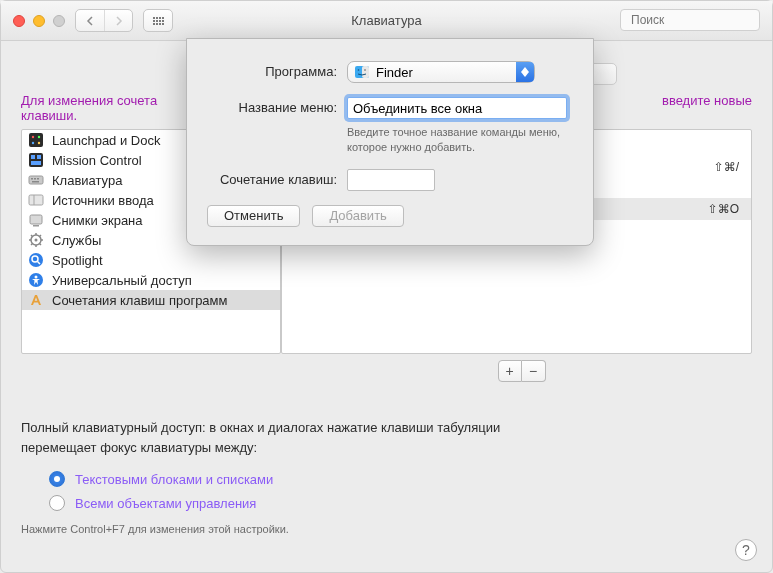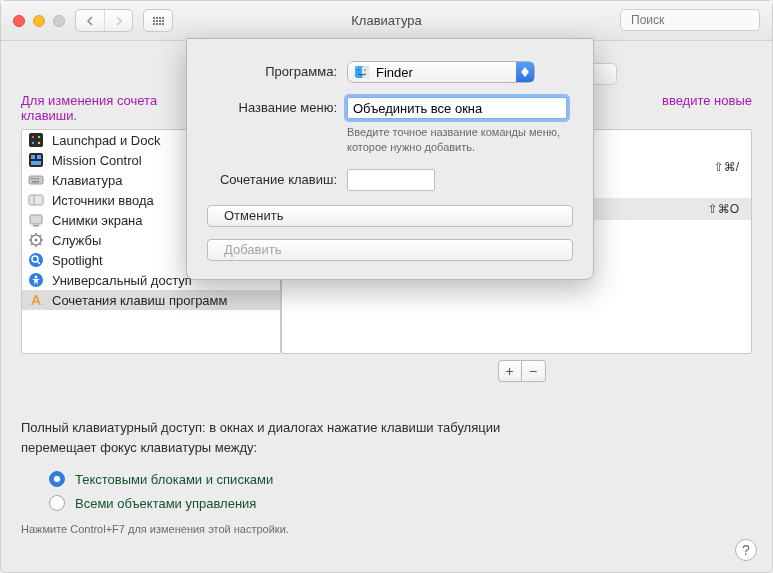--- a/index.html
+++ b/index.html
@@ -35,41 +35,41 @@
   .sidebar-item .ico { width:16px; height:16px; display:flex; align-items:center; justify-content:center; flex:none; }
   .row-strip { position:absolute; left:0; right:0; height:22px; display:flex; align-items:center; justify-content:flex-end; padding:0 12px; font-size:12px; color:#333; }
   .row-strip.r1 { top:26px; }
   .row-strip.r2 { top:68px; background:#e8e8e8; }
   .plusminus { margin-top:6px; display:flex; }
   .pm-btn { width:24px; height:22px; border:1px solid #b8b8b8; background:linear-gradient(#fefefe,#f0f0f0); display:flex; align-items:center; justify-content:center; font-size:14px; color:#555; }
   .pm-btn:first-child { border-top-left-radius:4px; border-bottom-left-radius:4px; }
   .pm-btn:last-child { border-left:none; border-top-right-radius:4px; border-bottom-right-radius:4px; }
   .bottom-text { font-size:13px; color:#2d2d2d; margin-top:36px; line-height:1.5; }
   .radios { margin-top:10px; }
-  .radio-row { display:flex; align-items:center; gap:10px; font-size:13px; color:#14532d; height:24px; padding-left:28px; }
+  .radio-row { display:flex; align-items:center; gap:10px; font-size:13px; color:#8b5cf6; height:24px; padding-left:28px; }
   .radio-row .rb { width:16px; height:16px; border-radius:50%; border:1px solid #a5a5a5; background:#fff; display:flex; align-items:center; justify-content:center; flex:none; }
   .radio-row .rb.sel { border-color:#2f78d7; background:radial-gradient(circle,#3d8cf0 0%,#2c6dd0 100%); }
   .radio-row .rb.sel::after { content:""; width:6px; height:6px; background:#fff; border-radius:50%; }
   .hint2 { font-size:11px; color:#6b6b6b; margin-top:8px; }
   .help { position:absolute; right:16px; bottom:12px; width:22px; height:22px; border:1px solid #b0b0b0; border-radius:50%; display:flex; align-items:center; justify-content:center; color:#6a6a6a; font-size:14px; background:#fff; }
 
   
   .sheet { position:absolute; top:38px; left:186px; width:408px; background:#ececec; border:1px solid #b8b8b8; border-bottom-left-radius:8px; border-bottom-right-radius:8px; box-shadow:0 10px 30px rgba(0,0,0,0.28); padding:22px 20px 18px; z-index:50; }
   .form-row { display:flex; align-items:flex-start; margin-bottom:14px; gap:10px; }
   .form-label { width:130px; text-align:right; font-size:13px; color:#2b2b2b; padding-top:3px; }
   .form-ctl { flex:1; }
   .popup-select { width:188px; height:22px; border:1px solid #b6b6b6; border-radius:7px; background:linear-gradient(#fefefe,#f1f1f1); display:flex; align-items:center; padding:0 6px; font-size:13px; position:relative; }
   .popup-select .ps-icon { width:16px; height:16px; margin-right:6px; display:flex; align-items:center; justify-content:center; }
   .popup-select .ps-arrows { position:absolute; right:0; top:0; bottom:0; width:18px; background:linear-gradient(#5a9ff3,#2a72e4); border-top-right-radius:4px; border-bottom-right-radius:4px; display:flex; flex-direction:column; align-items:center; justify-content:center; color:#fff; }
   .ps-arrows svg { width:8px; height:5px; fill:#fff; }
   .text-input { width:220px; height:22px; border:1px solid #bdbdbd; border-radius:2px; padding:0 5px; font-size:13px; outline:none; }
   .text-input.focused { box-shadow:0 0 0 3px rgba(76,148,240,0.55); border-color:#7aaef2; }
   .text-input.short { width:88px; }
   .help-text { font-size:11px; color:#696969; line-height:1.35; }
-  .sheet-buttons { display:flex; justify-content:center; gap:12px; margin-top:8px;flex-direction:column; }
+  .sheet-buttons { display:flex; justify-content:flex-start; gap:12px; margin-top:8px; }
   .btn { height:22px; padding:0 16px; border:1px solid #bdbdbd; border-radius:4px; background:linear-gradient(#ffffff,#f0f0f0); font-size:13px; color:#2b2b2b; display:flex; align-items:center; }
   .btn.disabled { color:#a4a4a4; }
   .grid-ico { display:grid; grid-template-columns:repeat(4,2px); grid-template-rows:repeat(3,2px); gap:1px; }
   .grid-ico span { background:#7a7a7a; width:2px; height:2px; }
 </style>
 </head>
 <body>
 
 <div class="window">
   <div class="titlebar">

